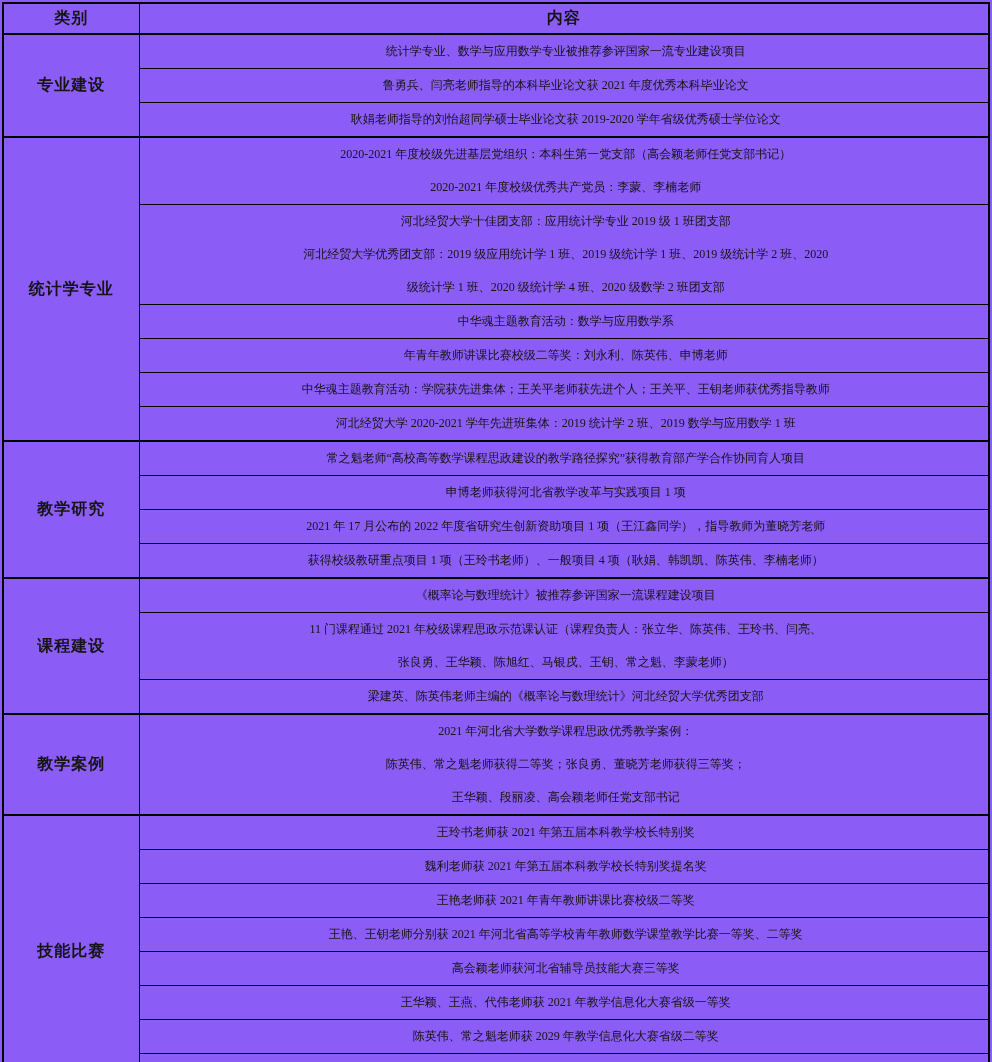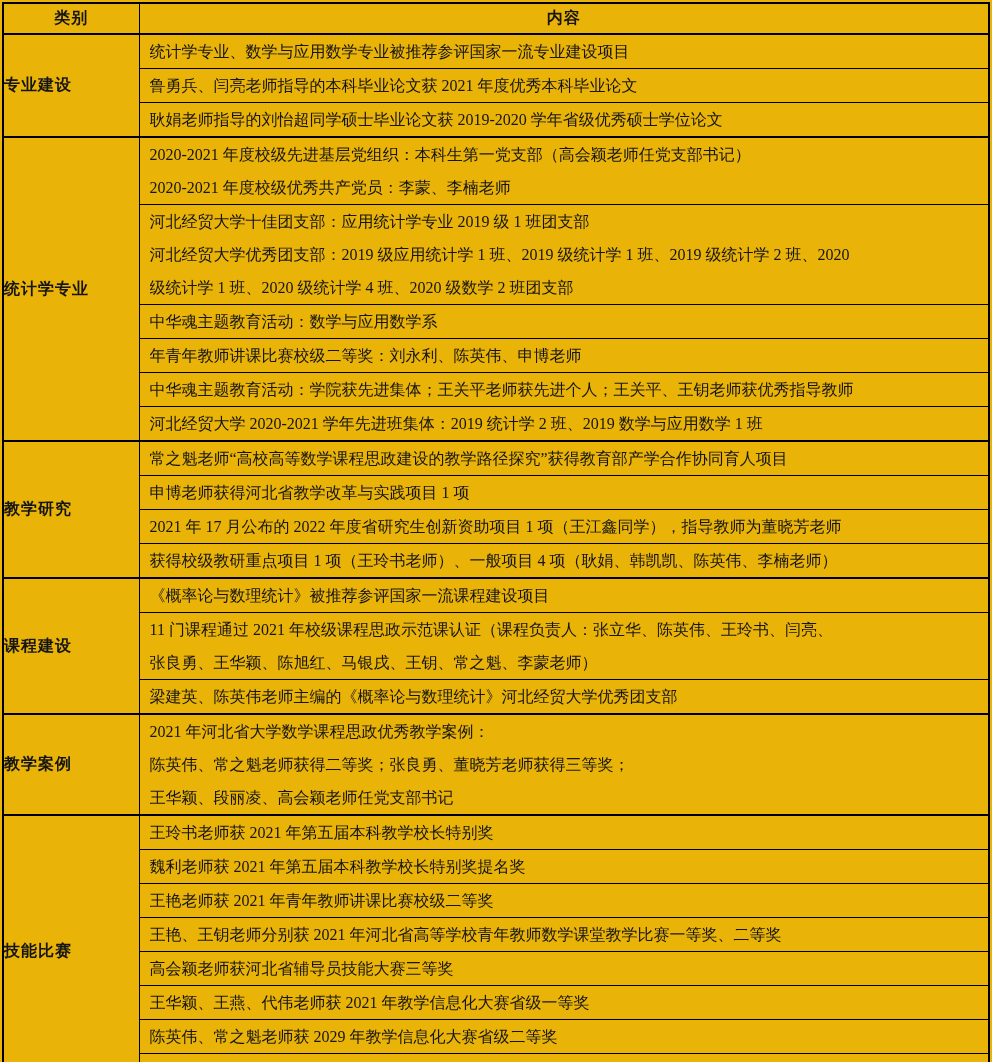--- a/index.html
+++ b/index.html
@@ -5,21 +5,21 @@
   * { margin: 0; padding: 0; box-sizing: border-box; }
   html, body {
     background: #ffffff;
     width: 992px;
     font-family: "Liberation Serif", "DejaVu Serif", serif;
     color: #151515;
   }
   .page {
     width: 992px;
     height: 1062px;
-    background: #eab308;
+    background: #8b5cf6;
     padding: 2px 2px;
   }
   table.awards {
     border-collapse: collapse;
     width: 988px;
     table-layout: fixed;
   }
   table.awards, table.awards tr, table.awards td, table.awards th {
     border: 1px solid #000;
   }
@@ -31,27 +31,29 @@
     font-size: 16px;
     text-align: center;
     height: 31px;
     border-bottom: 2px solid #000 !important;
     letter-spacing: 1px;
   }
   td.cell-category {
     font-family: "Liberation Sans", "DejaVu Sans", sans-serif;
     font-weight: bold;
     font-size: 16px;
+    text-align: center;
     vertical-align: middle;
     letter-spacing: 1px;
   }
   td.cell-content {
     padding: 0 6px 0 10px;
     vertical-align: middle;
-    font-size: 16px;
+    font-size: 12px;
+    text-align: center;
   }
   tr.group-start td { border-top: 2px solid #000; }
   .line {
     height: 33px;
     line-height: 33px;
     white-space: nowrap;
     overflow: hidden;
   }
 </style>
 </head>

